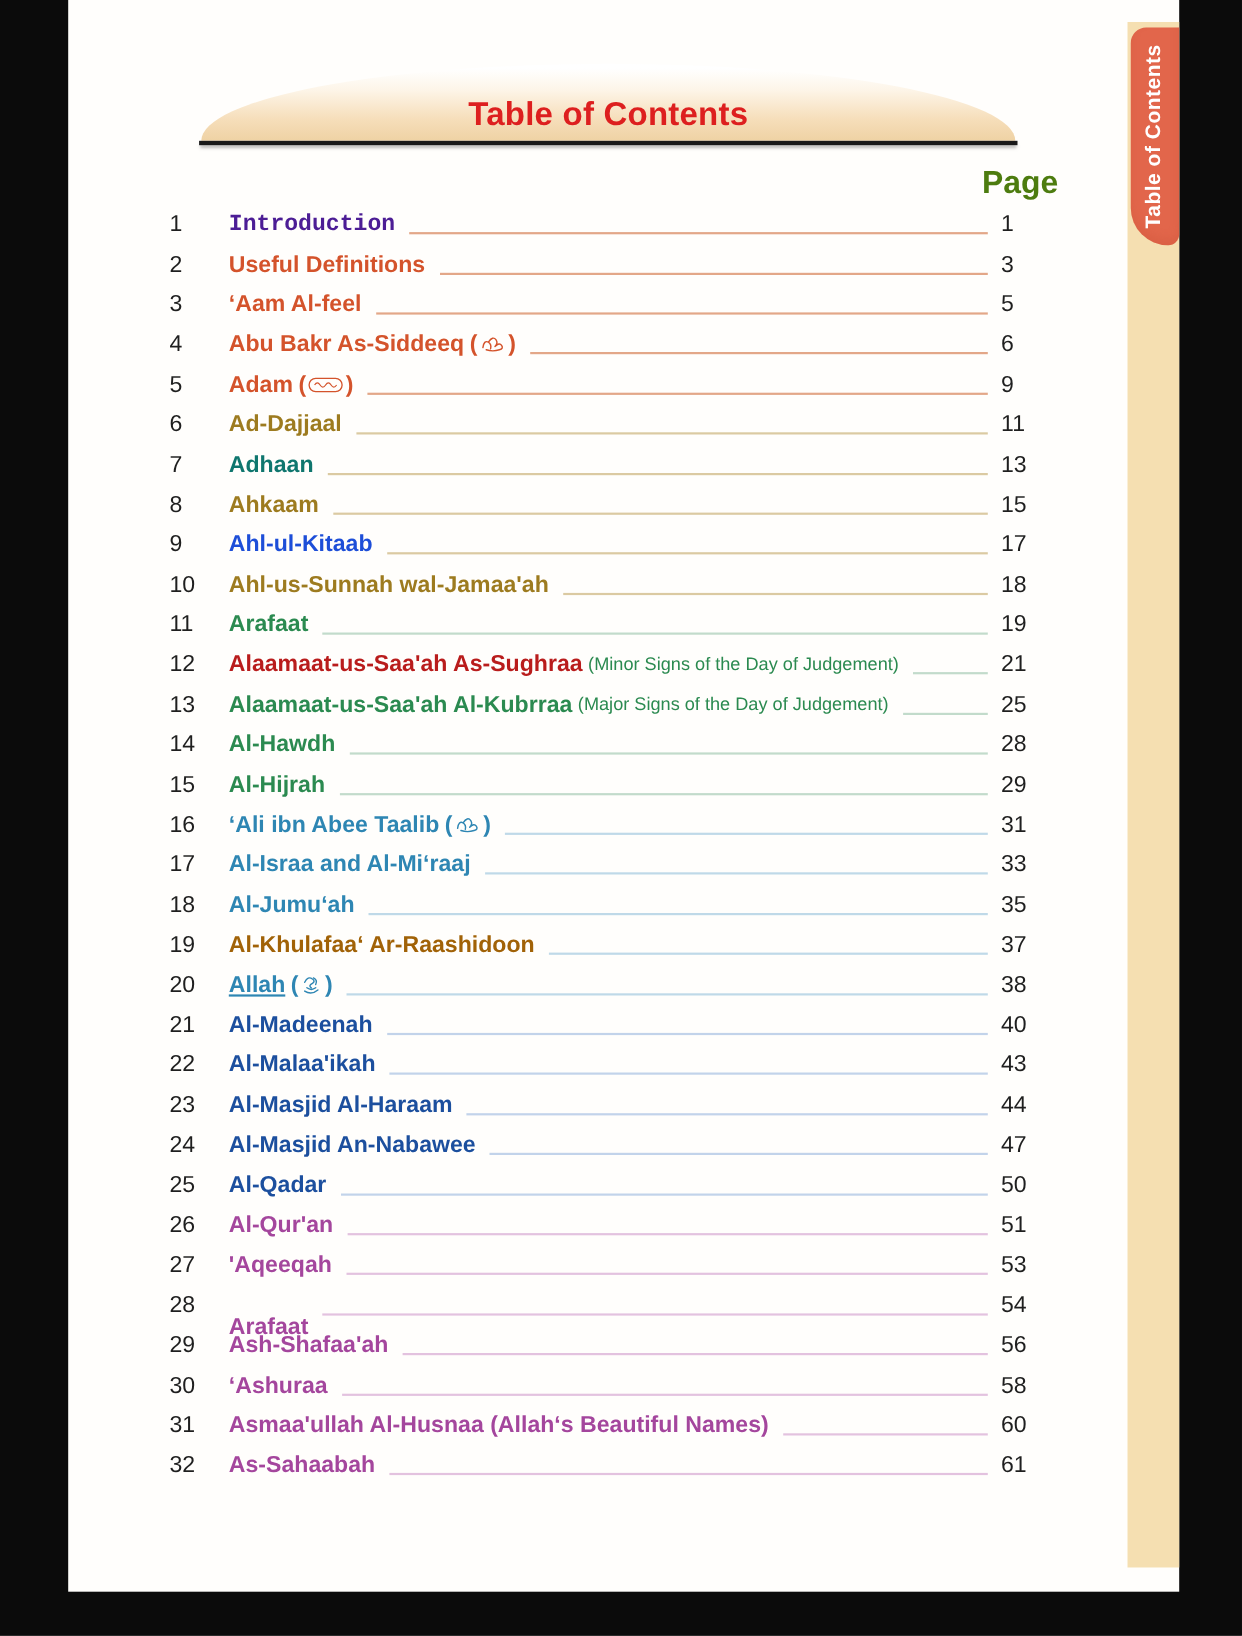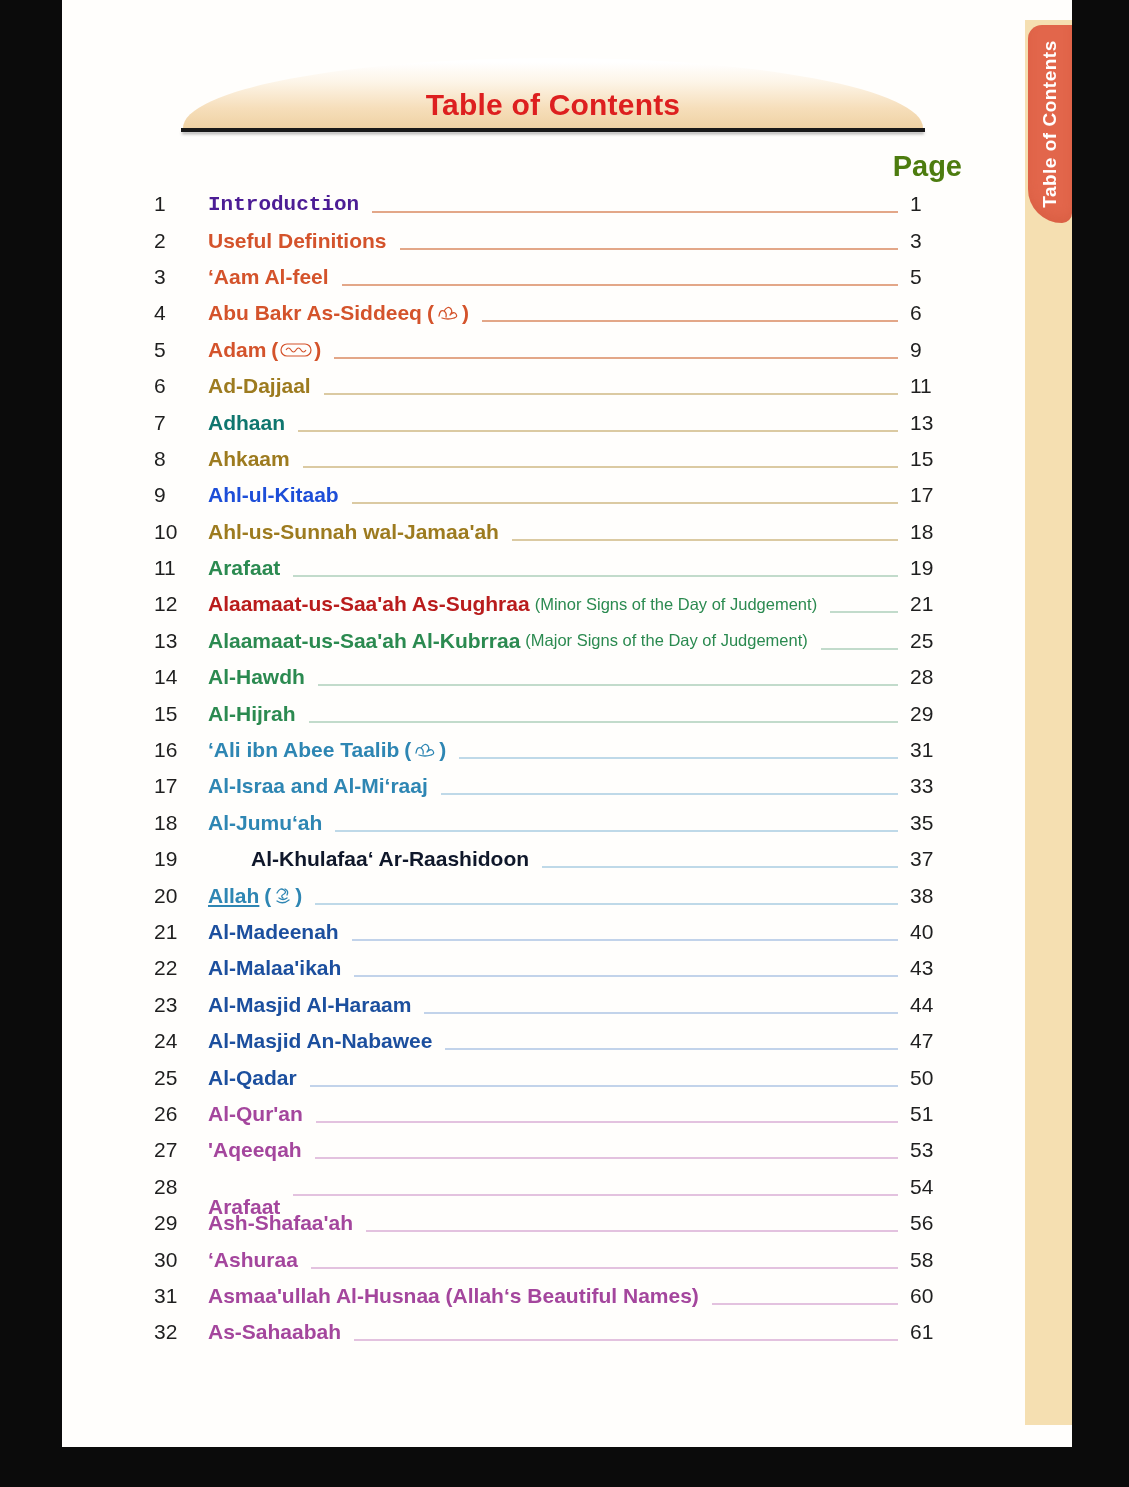--- a/index.html
+++ b/index.html
@@ -274,21 +274,21 @@
   <div class="toc-row">
     <span class="entry-number">18</span>
     <span class="entry-title" style="color: rgb(46, 134, 179);">Al-Jumu‘ah</span>
 
     <span class="leader-line" style="border-bottom-color: rgb(191, 217, 232);"></span>
     <span class="entry-page-number">35</span>
   </div>
 
   <div class="toc-row">
     <span class="entry-number">19</span>
-    <span class="entry-title" style="color: #0f172a; margin-left: 43px;">Al-Khulafaa‘ Ar-Raashidoon</span>
+    <span class="entry-title" style="color: #a16207;">Al-Khulafaa‘ Ar-Raashidoon</span>
 
     <span class="leader-line" style="border-bottom-color: rgb(191, 217, 232);"></span>
     <span class="entry-page-number">37</span>
   </div>
 
   <div class="toc-row">
     <span class="entry-number">20</span>
     <span class="entry-title" style="color: rgb(46, 134, 179); text-decoration: underline;">Allah</span>
     <span class="honorific" style="color: rgb(46, 134, 179);">
       <span>( </span>

